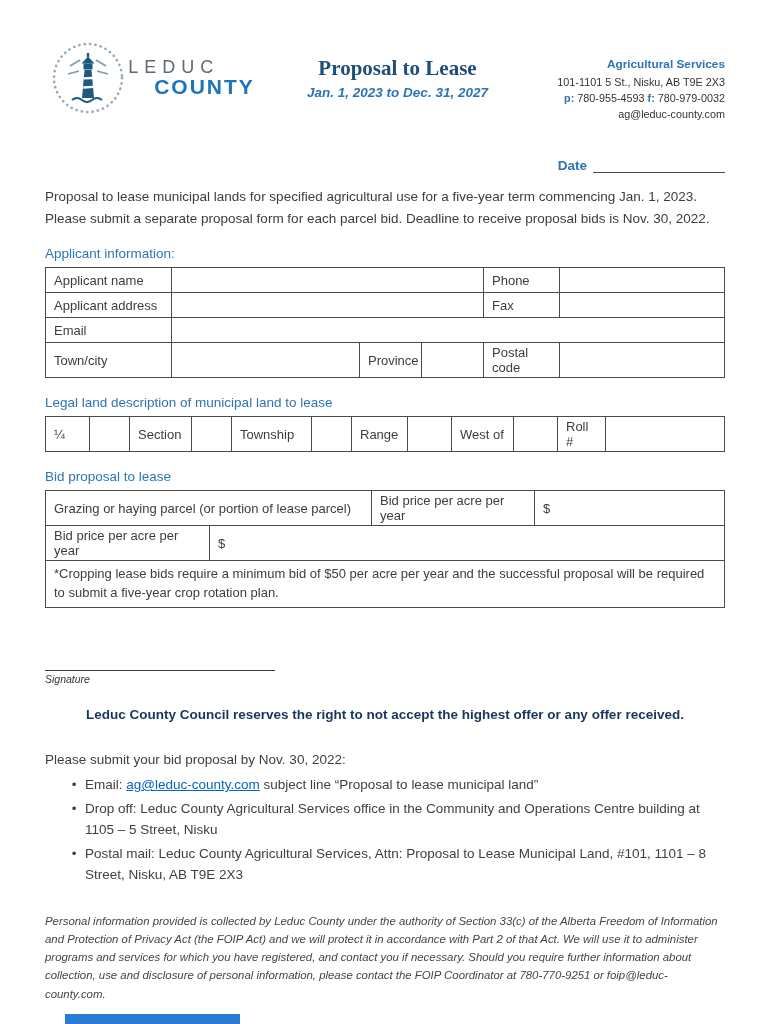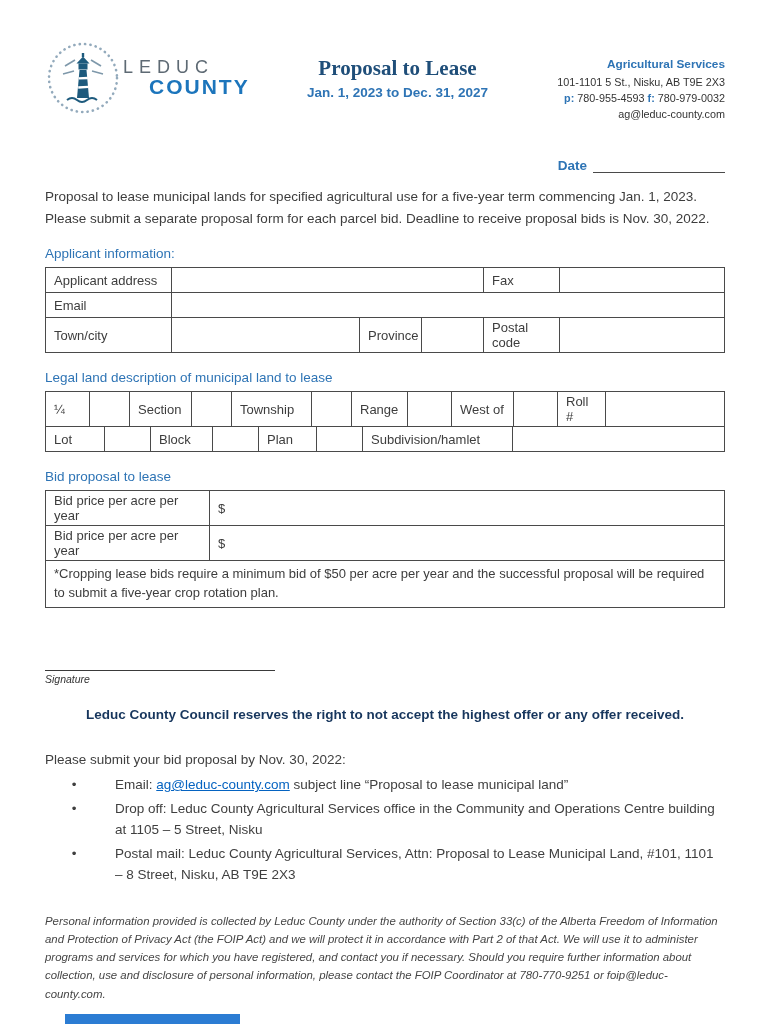--- a/index.html
+++ b/index.html
@@ -9,28 +9,28 @@
     background:#ffffff;
     font-family:"Liberation Sans", sans-serif;
     color:#3f3f3f;
     position:relative;
     overflow:hidden;
   }
   .page { padding:40px 45px 0 45px; }
 
   
   .header { display:flex; align-items:flex-start; justify-content:space-between; }
-  .logo-wrap { display:flex; align-items:center; width:215px; }
+  .logo-wrap { display:flex; align-items:center; width:215px;justify-content:center; }
   .logo-text { margin-left:2px; line-height:1.05; }
   .logo-line1 { font-size:18px; letter-spacing:6px; color:#5e6a74; font-weight:500; }
   .logo-line2 { font-size:21px; font-weight:bold; color:#1c75bc; letter-spacing:2px;margin-left:26px; }
   .center-titles { flex:1; text-align:center; padding-top:16px; }
   .doc-title { font-family:"Liberation Serif", serif; font-size:21px; font-weight:bold; color:#1f4e79; }
   .doc-subtitle { font-size:16px; font-weight:bold; color:#943634; margin-top:3px; }
-  .doc-term { font-size:13.5px; font-weight:bold; color:#2e74b5; margin-top:4px; }
+  .doc-term { font-size:13.5px; font-weight:bold; font-style:italic; color:#2e74b5; margin-top:4px; }
   .contact { width:190px; text-align:right; font-size:10.8px; color:#333; line-height:1.5; padding-top:16px; }
   .contact .dept { font-size:11.8px; font-weight:bold; color:#2e74b5; }
   .contact .pf { color:#2e74b5; font-weight:bold; }
 
   
   .date-row { text-align:right; margin-top:36px; font-size:13.5px; }
   .date-label { font-weight:bold; color:#2e74b5; margin-right:6px; }
   .date-field { display:inline-block; width:132px; border-bottom:1.4px solid #4a4a4a; height:15px; vertical-align:bottom; }
 
   .intro { margin-top:13px; font-size:13.5px; line-height:1.6; color:#3d3d3d; }
@@ -51,21 +51,21 @@
   .sig-block { margin-top:62px; }
   .sig-line { width:230px; border-top:1.2px solid #3a3a3a; }
   .sig-label { font-size:10.5px; font-style:italic; color:#333; margin-top:2px; }
 
   .statement { margin-top:22px; text-align:center; font-size:13.5px; font-weight:bold; color:#17365d; }
 
   .submit-intro { margin-top:30px; font-size:13.5px; }
   .bullets { margin-top:8px; }
   .bullet { display:flex; font-size:13.5px; line-height:1.55; margin:3px 0; }
   .bullet .dot { width:22px; text-align:center; flex:none; margin-left:18px; }
-  .bullet .btxt { flex:1; padding-right:10px;margin-left:30px; }
+  .bullet .btxt { flex:1; padding-right:10px; }
   a.email-link, .email-link { color:#0563c1; text-decoration:underline; cursor:pointer; }
 
   .fine-print { margin-top:26px; font-size:11.4px; font-style:italic; line-height:1.6; color:#454545; }
 
   .bottom-bar { position:absolute; left:65px; bottom:0; width:175px; height:10px; background:#2b7cd3; }
 </style>
 </head>
 <body>
 
 <div class="page">
@@ -113,20 +113,26 @@
 
   <div class="date-row">
     <span class="date-label">Date</span><span class="date-field"></span>
   </div>
 
   <div class="intro">Proposal to lease municipal lands for specified agricultural use for a five-year term commencing Jan. 1, 2023. Please submit a separate proposal form for each parcel bid. Deadline to receive proposal bids is Nov. 30, 2022.</div>
 
   <div class="sec-heading">Applicant information:</div>
   <div class="tbl">
     <div class="trow">
+      <div class="tc" style="width:125px">Applicant name</div>
+      <div class="tc" style="width:312px"></div>
+      <div class="tc" style="width:76px">Phone</div>
+      <div class="tc grow"></div>
+    </div>
+    <div class="trow">
       <div class="tc" style="width:125px">Applicant address</div>
       <div class="tc" style="width:312px"></div>
       <div class="tc" style="width:76px">Fax</div>
       <div class="tc grow"></div>
     </div>
     <div class="trow">
       <div class="tc" style="width:125px">Email</div>
       <div class="tc grow"></div>
     </div>
     <div class="trow">
@@ -148,35 +154,26 @@
       <div class="tc" style="width:40px"></div>
       <div class="tc" style="width:80px">Township</div>
       <div class="tc" style="width:40px"></div>
       <div class="tc" style="width:56px">Range</div>
       <div class="tc" style="width:44px"></div>
       <div class="tc" style="width:62px">West of</div>
       <div class="tc" style="width:44px"></div>
       <div class="tc" style="width:48px">Roll #</div>
       <div class="tc grow"></div>
     </div>
-    <div class="trow">
-      <div class="tc" style="width:58px">Lot</div>
-      <div class="tc" style="width:46px"></div>
-      <div class="tc" style="width:62px">Block</div>
-      <div class="tc" style="width:46px"></div>
-      <div class="tc" style="width:58px">Plan</div>
-      <div class="tc" style="width:46px"></div>
-      <div class="tc" style="width:150px">Subdivision/hamlet</div>
-      <div class="tc grow"></div>
-    </div>
   </div>
 
   <div class="sec-heading">Bid proposal to lease</div>
   <div class="tbl bid">
     <div class="trow">
+      <div class="tc" style="width:325px">Grazing or haying parcel (or portion of lease parcel)</div>
       <div class="tc" style="width:163px">Bid price per acre per year</div>
       <div class="tc grow">$</div>
     </div>
     <div class="trow">
       <div class="tc" style="width:163px">Bid price per acre per year</div>
       <div class="tc grow">$</div>
     </div>
     <div class="trow">
       <div class="tc note grow">*Cropping lease bids require a minimum bid of $50 per acre per year and the successful proposal will be required to submit a five-year crop rotation plan.</div>
     </div>

